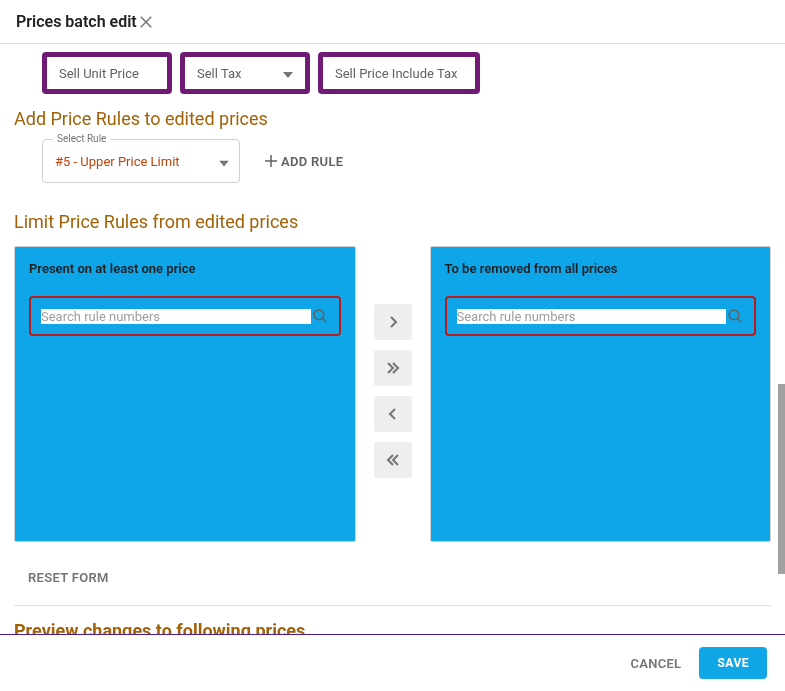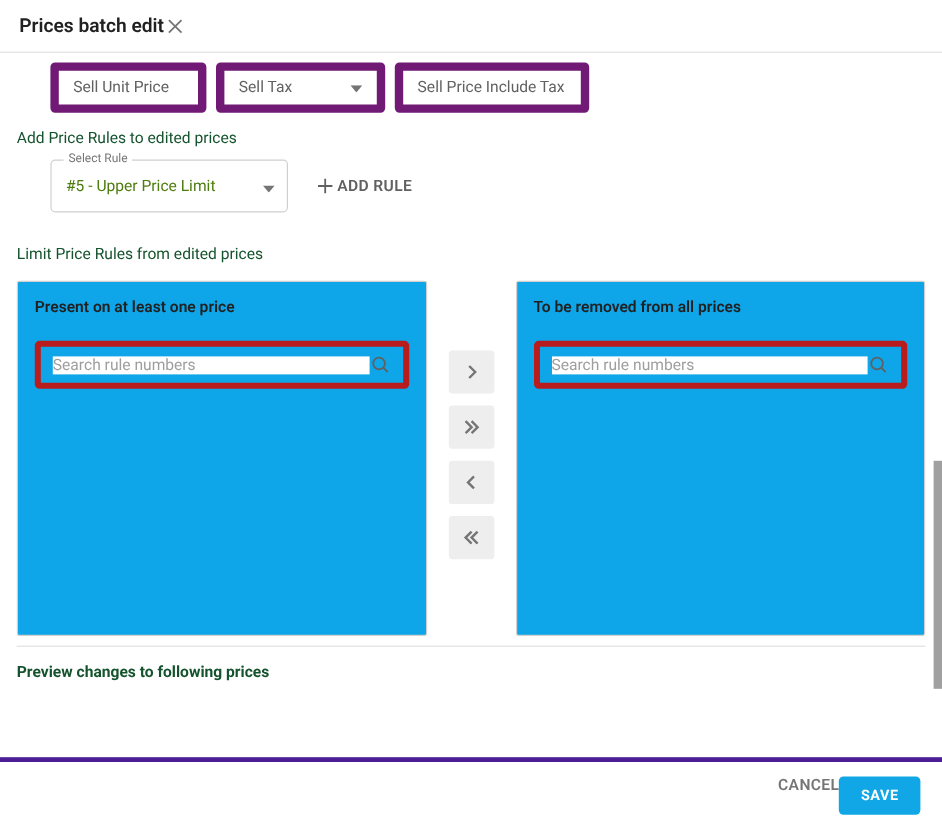--- a/index.html
+++ b/index.html
@@ -5,48 +5,48 @@
 *{box-sizing:border-box;margin:0;padding:0;font-family:-apple-system,BlinkMacSystemFont,"Segoe UI",Roboto,Arial,sans-serif}
 body{width:785px;height:691px;background:#fff;position:relative;overflow:hidden;color:#212121}
 .dialog{display:flex;flex-direction:column;height:100%}
 .header{display:flex;align-items:center;justify-content:flex-start;padding:12px 16px;border-bottom:1px solid #e0e0e0}
 .title{font-size:16px;font-weight:600}
 .close{cursor:pointer;color:#757575}
 .close svg{display:block}
 .body{flex:1;overflow-y:auto;padding:0 0 16px 0;position:relative}
 .scrollbar-thumb{position:absolute;right:0;top:340px;width:7px;height:190px;background:#a0a0a0;border-radius:0}
 .row-fields{display:flex;gap:8px;padding:8px 14px 0 42px}
-.field{border:7px solid #701a75;border-radius:4px;padding:10px 12px;font-size:13px;color:#616161;min-width:128px;display:flex;align-items:center;justify-content:space-between;height:42px;background:#fff}
+.field{border:5px solid #701a75;border-radius:4px;padding:10px 12px;font-size:13px;color:#616161;min-width:128px;display:flex;align-items:center;justify-content:space-between;height:42px;background:#fff}
 .field.sell-unit{width:130px}
-.field.sell-tax{width:141px}
+.field.sell-tax{width:130px}
 .field.sell-inc{width:162px}
 .chev{color:#757575}
-.section-link{color:#14532d;font-size:13px;padding:14px 14px 6px 14px;font-weight:400}
+.section-link{color:#a16207;font-size:18px;padding:14px 14px 6px 14px;font-weight:400}
 .section-link.heavy{font-weight:700}
 .rule-row{display:flex;align-items:center;gap:22px;padding:4px 14px 0 42px}
 .select-box{position:relative;border:1px solid #d0d0d0;border-radius:4px;width:198px;height:44px;background:#fff;display:flex;align-items:center;padding:12px 12px}
 .select-box .float-label{position:absolute;top:-7px;left:10px;background:#fff;padding:0 4px;font-size:10px;color:#757575}
-.select-box .val{font-size:13px;color:#4d7c0f}
+.select-box .val{font-size:13px;color:#c2410c}
 .select-box .chev{position:absolute;right:10px;top:50%;transform:translateY(-50%)}
 .add-rule{display:flex;align-items:center;gap:1px;color:#616161;cursor:pointer}
 .add-rule .plus svg{display:block}
 .add-rule-label{font-size:13px;font-weight:600;letter-spacing:.3px}
 .transfer{display:flex;gap:18px;padding:8px 14px 0 14px;align-items:stretch}
 .panel{flex:1;border:1px solid #d0d0d0;border-radius:2px;background:#0ea5e9;display:flex;flex-direction:column;min-height:296px}
 .panel-title{font-size:13px;font-weight:600;padding:14px 14px 12px}
-.search{margin:8px 14px 0;border:5px solid #b91c1c;border-radius:4px;height:40px;display:flex;align-items:center;padding:0 10px}
+.search{margin:8px 14px 0;border:2px solid #b91c1c;border-radius:4px;height:40px;display:flex;align-items:center;padding:0 10px}
 .search input{border:none;outline:none;flex:1;font-size:13px;color:#212121}
 .search input::placeholder{color:#9e9e9e}
 .search .mag svg{display:block;color:#616161}
 .transfer-btns{display:flex;flex-direction:column;gap:10px;justify-content:flex-start;padding-top:58px}
 .tbtn{width:38px;height:36px;background:#eeeeee;border:none;border-radius:3px;display:flex;align-items:center;justify-content:center;cursor:pointer;color:#757575}
 .tbtn svg{display:block}
 .reset{padding:28px 14px 12px 28px;font-size:13px;font-weight:600;color:#757575;letter-spacing:.3px}
 .divider{height:1px;background:#e0e0e0;margin:8px 14px 0}
-.footer{display:flex;justify-content:flex-end;align-items:flex-start;padding:12px 18px;border-top:4px solid #4c1d95}
+.footer{display:flex;justify-content:flex-end;align-items:center;gap:18px;padding:12px 18px;border-top:1px solid #4c1d95}
 .cancel{color:#757575;font-size:13px;font-weight:600;letter-spacing:.3px;cursor:pointer}
 .save{background:#11a7e6;color:#fff;border:none;border-radius:4px;padding:9px 18px;font-size:12px;font-weight:700;letter-spacing:.5px;cursor:pointer}
 </style>
 </head>
 <body>
 
 <div class="dialog">
   <div class="header">
     <div class="title">Prices batch edit</div>
     <div class="close">
@@ -147,20 +147,21 @@
           <span class="mag">
             <svg width="18" height="18" viewBox="0 0 24 24" fill="none" stroke="currentColor" stroke-width="2">
                 <circle cx="10.5" cy="10.5" r="6.5"></circle>
                 <line x1="15.5" y1="15.5" x2="20" y2="20"></line>
               </svg>
           </span>
         </div>
       </div>
     </div>
 
+    <div class="reset">RESET FORM</div>
     <div class="divider"></div>
     <div class="section-link heavy">Preview changes to following prices</div>
 
     <div class="scrollbar-thumb"></div>
   </div>
 
   <div class="footer">
     <div class="cancel">CANCEL</div>
     <button class="save">SAVE</button>
   </div>

